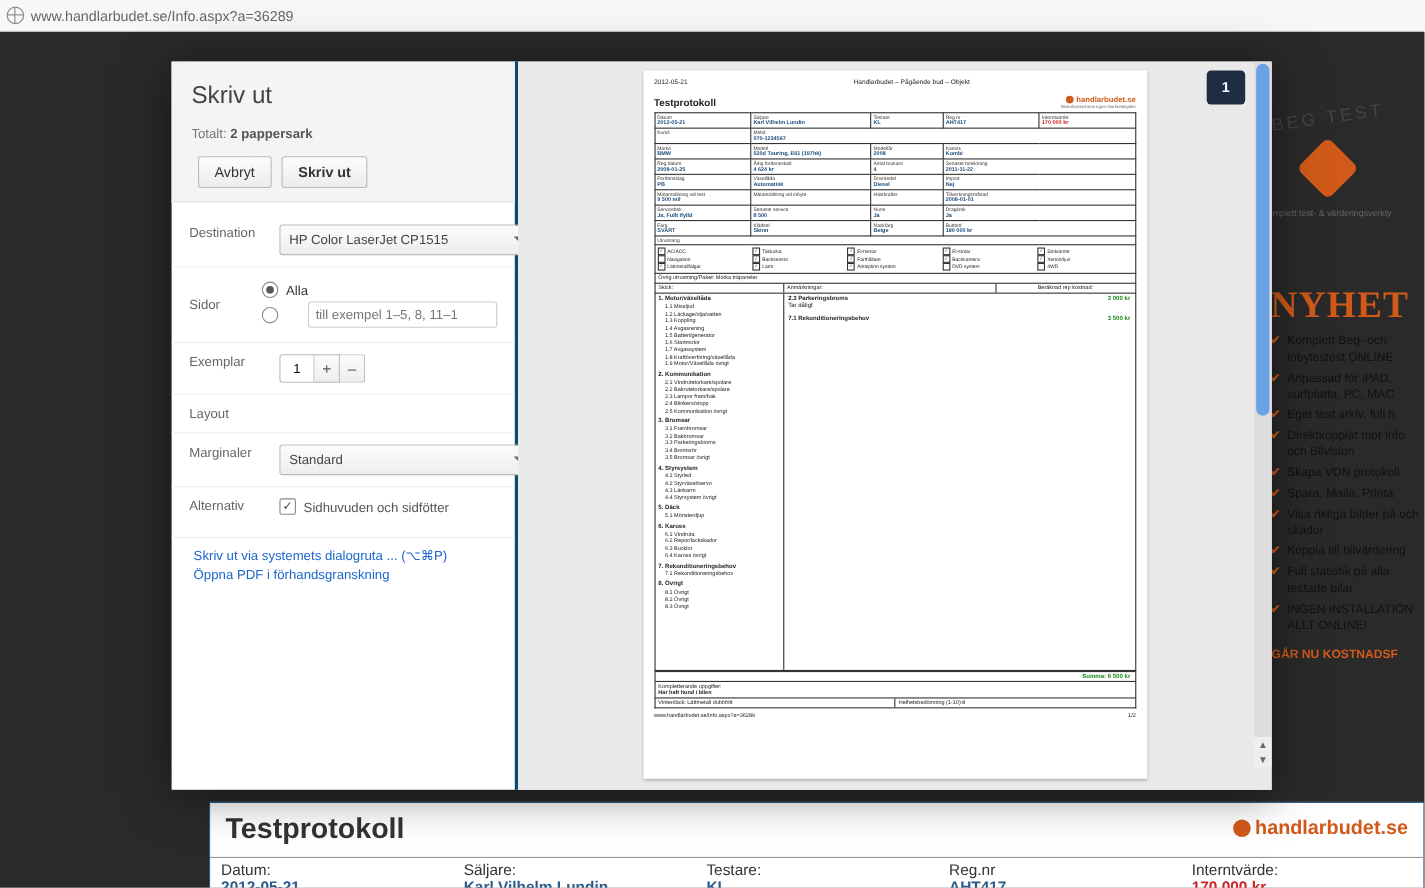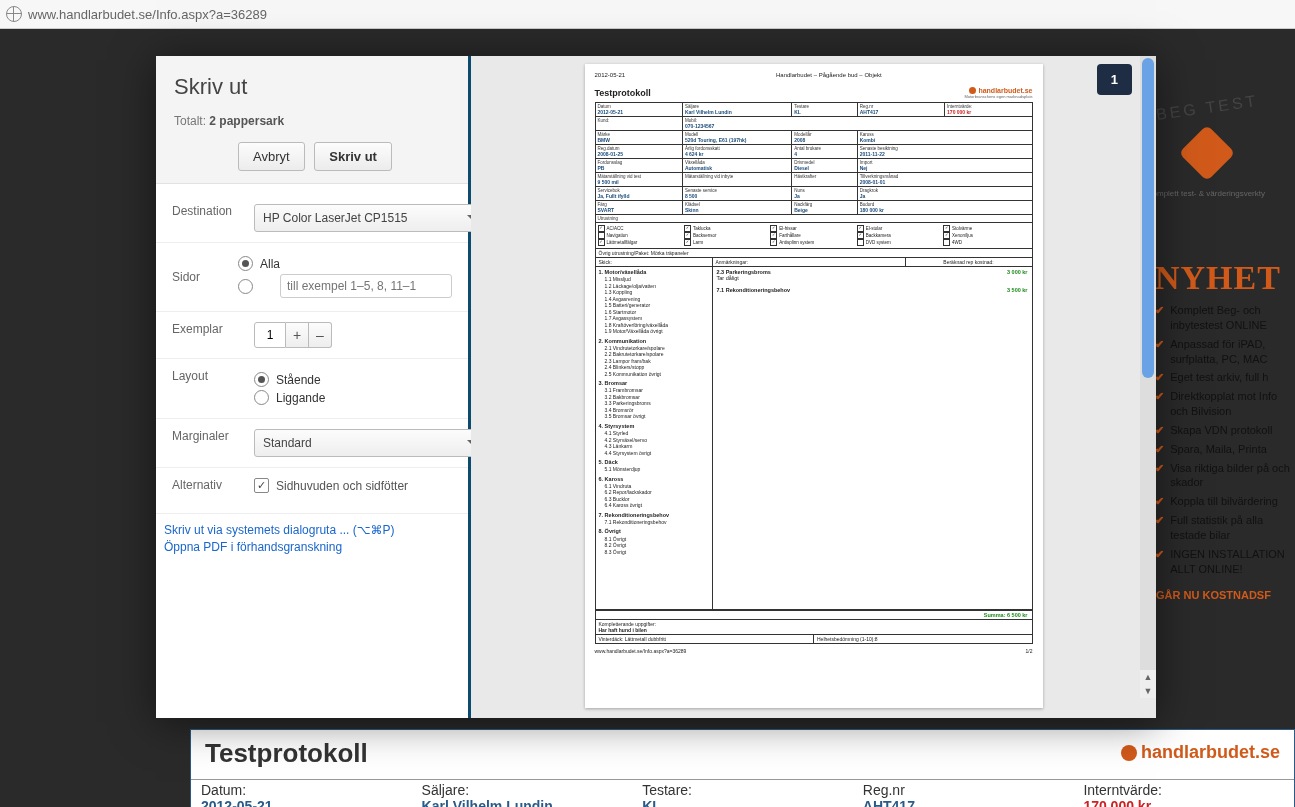--- a/index.html
+++ b/index.html
@@ -23,41 +23,41 @@
 .bg-lower .cell .lab{font-size:14px;color:#333}
 .bg-lower .cell .val{font-weight:bold;font-size:14px;color:#2a5b88}
 .bg-lower .cell.red .val{color:#c22}
 
 .dialog{position:absolute;left:156px;top:56px;width:1000px;height:662px;background:#fff;box-shadow:0 4px 40px rgba(0,0,0,0.5);display:flex}
 .sidebar{width:312px;border-right:3px solid #0c4a6e;display:flex;flex-direction:column}
 .sb-head{background:#f4f4f4;border-bottom:1px solid #e2e2e2;padding:18px 18px 12px 18px}
 .sb-title{font-size:22px;color:#444;margin:0 0 14px 0}
 .sb-total{font-size:12px;color:#777;margin-bottom:14px}
 .sb-total b{color:#555}
-.sb-buttons{text-align:center}
+.sb-buttons{text-align:left}
 .btn{display:inline-block;border:1px solid #bbb;background:linear-gradient(#fcfcfc,#ececec);border-radius:3px;padding:6px 14px;font-size:13px;color:#333;margin-left:6px;cursor:pointer}
 .btn.primary{font-weight:bold}
 .sb-body{padding:10px 16px;font-size:12px;color:#555}
 .row{display:flex;align-items:flex-start;margin:10px 0}
 .row .label{width:82px;color:#666;font-size:12px}
 .row .ctrl{flex:1}
 .sel{width:100%;height:26px;border:1px solid #bbb;border-radius:3px;background:linear-gradient(#fcfcfc,#eee);padding:0 22px 0 8px;font-size:12px;color:#444;position:relative;display:flex;align-items:center}
 .sel::after{content:"";position:absolute;right:8px;top:10px;border:4px solid transparent;border-top-color:#666}
 .radio{display:flex;align-items:center;margin:3px 0;font-size:12px;color:#333}
 .radio .r{width:13px;height:13px;border:1px solid #888;border-radius:50%;margin-right:7px;display:flex;align-items:center;justify-content:center}
 .radio .r.on::after{content:"";width:7px;height:7px;background:#555;border-radius:50%}
 .pg-input{width:158px;height:22px;border:1px solid #ccc;border-radius:3px;padding:0 6px;font-size:12px;color:#aaa;margin-left:20px}
 .stepper{display:flex;align-items:center}
 .stepper input{width:26px;height:22px;border:1px solid #bbb;border-radius:3px 0 0 3px;text-align:center;font-size:12px}
 .stepper .sbtn{width:22px;height:24px;border:1px solid #bbb;border-left:none;background:linear-gradient(#fcfcfc,#eee);display:flex;align-items:center;justify-content:center;font-size:14px;cursor:pointer}
 .stepper .sbtn:last-child{border-radius:0 3px 3px 0}
 .chk{display:flex;align-items:center;font-size:12px}
 .chk .c{width:13px;height:13px;border:1px solid #888;border-radius:2px;margin-right:7px;display:flex;align-items:center;justify-content:center;font-size:11px;color:#444}
 .sep{border-top:1px solid #eee;margin:8px -16px}
-.links{padding:8px 8px;font-size:12px}
+.links{padding:8px 20px;font-size:12px}
 .links a{color:#1a66cc;text-decoration:none;display:block;line-height:1.45;cursor:pointer}
 
 .preview{flex:1;background:#e9e9e9;position:relative;padding:8px;overflow:hidden}
 .page{background:#fff;width:458px;height:644px;margin:0 auto;box-shadow:0 1px 3px rgba(0,0,0,0.3);padding:8px 10px;box-sizing:border-box;font-size:5.5px;color:#222;position:relative}
 .page .phead{display:flex;justify-content:space-between;font-size:6px;margin-bottom:6px}
 .page h3{font-size:9px;margin:4px 0}
 .tbl{width:100%;border-collapse:collapse;font-size:5px}
 .tbl td{border:1px solid #333;padding:1px 2px;vertical-align:top}
 .tbl .l{color:#333;font-size:4.5px}
 .tbl .v{font-weight:bold;color:#1a4b7a;font-size:5px}
@@ -215,30 +215,20 @@
           <div class="stepper">
             <input value="1" style="">
             <div class="sbtn">+</div>
             <div class="sbtn">–</div>
           </div>
         </div>
       </div>
       <div class="sep"></div>
       <div class="row" style="align-items:flex-start">
         <div class="label">Layout</div>
-        <div class="ctrl">
-          <div class="radio">
-              <span class="r on"></span>
-              <span>Stående</span>
-            </div>
-          <div class="radio">
-              <span class="r"></span>
-              <span>Liggande</span>
-            </div>
-        </div>
       </div>
       <div class="sep"></div>
       <div class="row">
         <div class="label">Marginaler</div>
         <div class="ctrl">
             <div class="sel">
               <span>Standard</span>
             </div>
           </div>
       </div>

